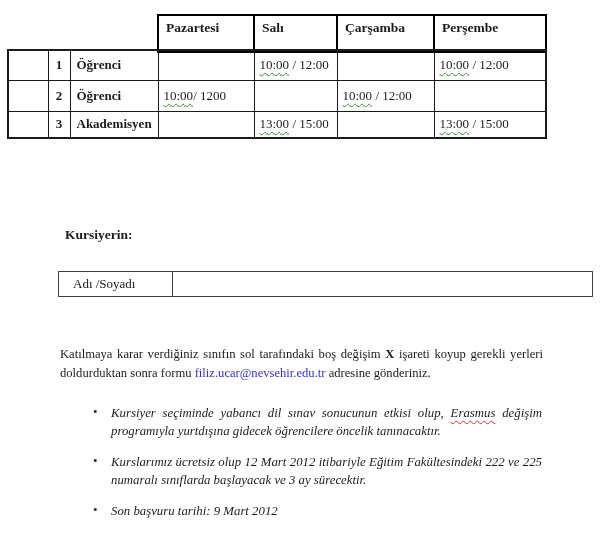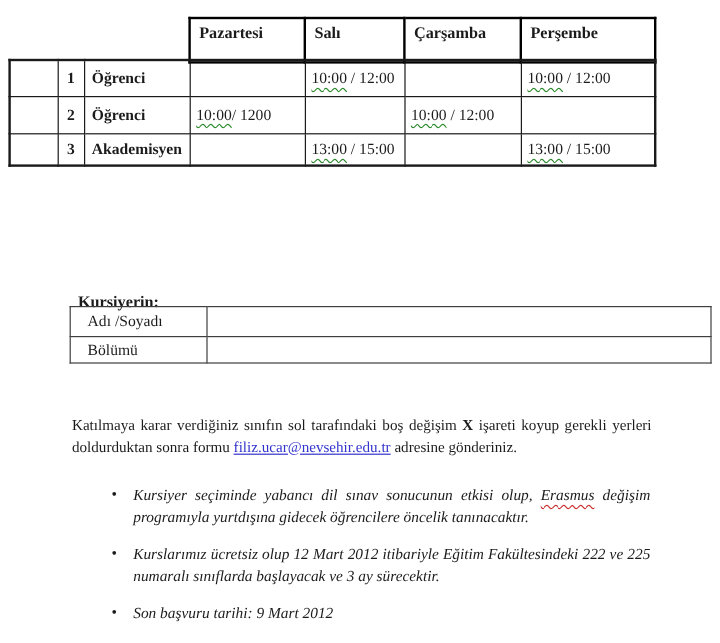--- a/index.html
+++ b/index.html
@@ -31,33 +31,33 @@
     text-underline-offset:3px;
     margin-top:42px;
   }
   .sq-red{
     text-decoration-line:underline;text-decoration-style:wavy;
     text-decoration-color:#cc3333;text-decoration-thickness:1px;
     text-underline-offset:3px;
     margin-top:44px;
   }
 
-  .kursiyerin{position:absolute;left:65px;top:244px;font-weight:bold;font-size:13.5px;text-align:right;}
+  .kursiyerin{position:absolute;left:65px;top:227px;font-weight:bold;font-size:13.5px;text-align:right;}
 
   
-  .trainee-form{position:absolute;left:58px;top:255px;border:1px solid #3f3f3f;}
+  .trainee-form{position:absolute;left:58px;top:271px;border:1px solid #3f3f3f;}
   .trainee-form td{border:1px solid #3f3f3f;font-size:13px;vertical-align:middle;padding:0;}
   .field-label{padding-left:14px !important;}
 
   .para{
     position:absolute;left:60px;top:345px;width:483px;
     font-size:12.6px;line-height:18.5px;text-align:justify;
   }
   .para .xmark{font-weight:bold;}
-  .email-link{color:#3333cc;text-decoration:underline;cursor:pointer;}
+  .email-link{color:#3333cc;cursor:pointer;}
 
   .bullets{
     position:absolute;left:92px;top:404px;width:450px;
     list-style:none;margin:0;padding:0;
     font-style:italic;font-size:12.8px;line-height:18px;
   }
   .bullets li{position:relative;padding-left:19px;margin-bottom:13px;text-align:justify;}
   .bullet-glyph{position:absolute;left:1px;top:-1px;font-style:normal;font-size:13px;}
 </style>
 </head>
@@ -126,24 +126,20 @@
 <table class="trainee-form">
   <colgroup>
       <col style="width:114px">
       <col style="width:420px">
     </colgroup>
   <tbody>
       <tr style="height:25px">
     <td class="field-label">Adı /Soyadı</td>
     <td></td>
   </tr>
-  <tr style="height:22px">
-    <td class="field-label">Bölümü</td>
-    <td></td>
-  </tr>
 </tbody>
   </table>
 
 <div class="para"><span>Katılmaya karar verdiğiniz sınıfın sol tarafındaki boş değişim </span><span class="xmark">X</span><span> işareti koyup gerekli yerleri doldurduktan sonra formu </span><a class="email-link">filiz.ucar@nevsehir.edu.tr</a><span> adresine gönderiniz.</span></div>
 
 <ul class="bullets">
   <li><span class="bullet-glyph">•</span><span>Kursiyer seçiminde yabancı dil sınav sonucunun etkisi olup, </span><span class="sq-red">Erasmus</span><span> değişim programıyla yurtdışına gidecek öğrencilere öncelik tanınacaktır.</span></li>
   <li><span class="bullet-glyph">•</span><span>Kurslarımız ücretsiz olup 12 Mart 2012 itibariyle Eğitim Fakültesindeki 222 ve 225 numaralı sınıflarda başlayacak ve 3 ay sürecektir.</span><span class="sq-red"></span><span></span></li>
   <li><span class="bullet-glyph">•</span><span>Son başvuru tarihi: 9 Mart 2012</span><span class="sq-red"></span><span></span></li>
 </ul>

